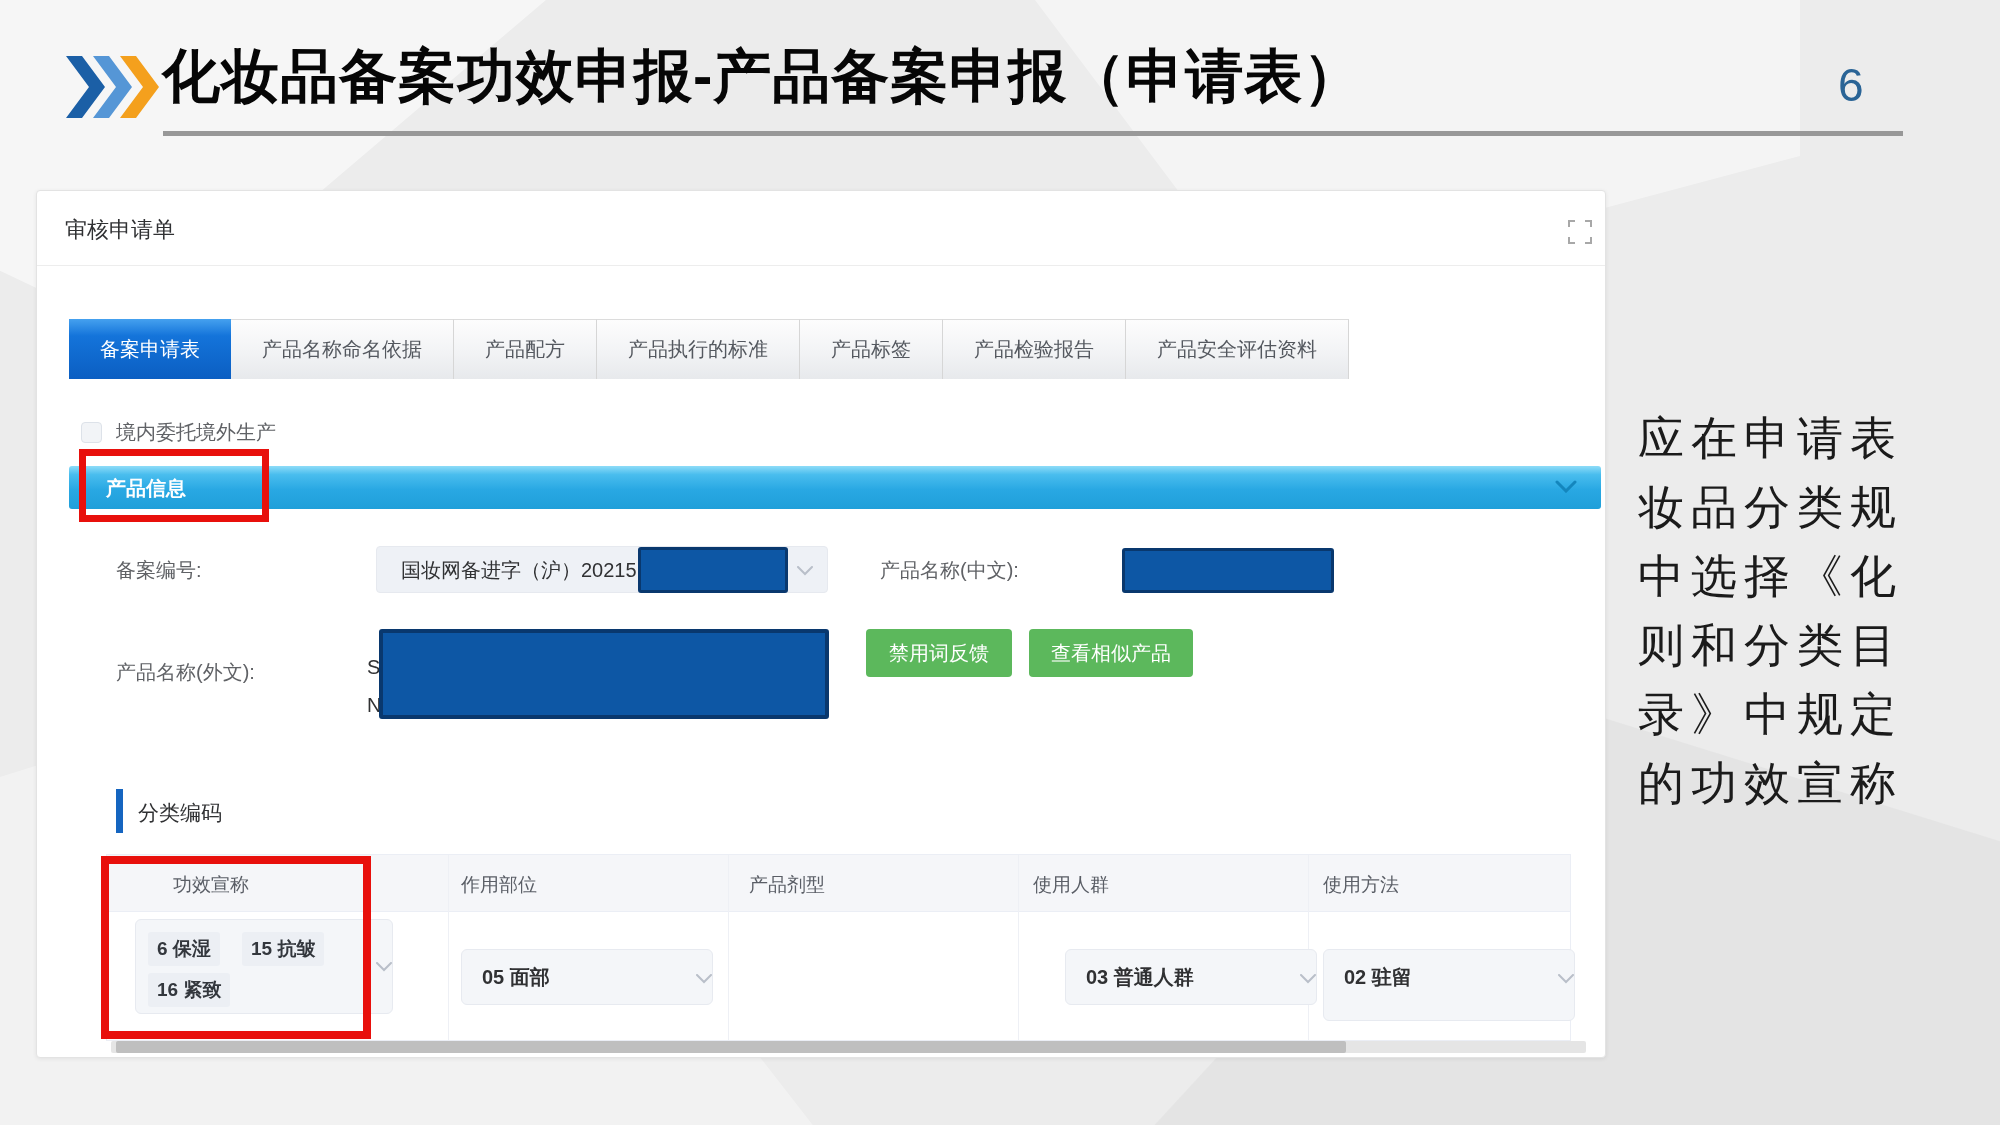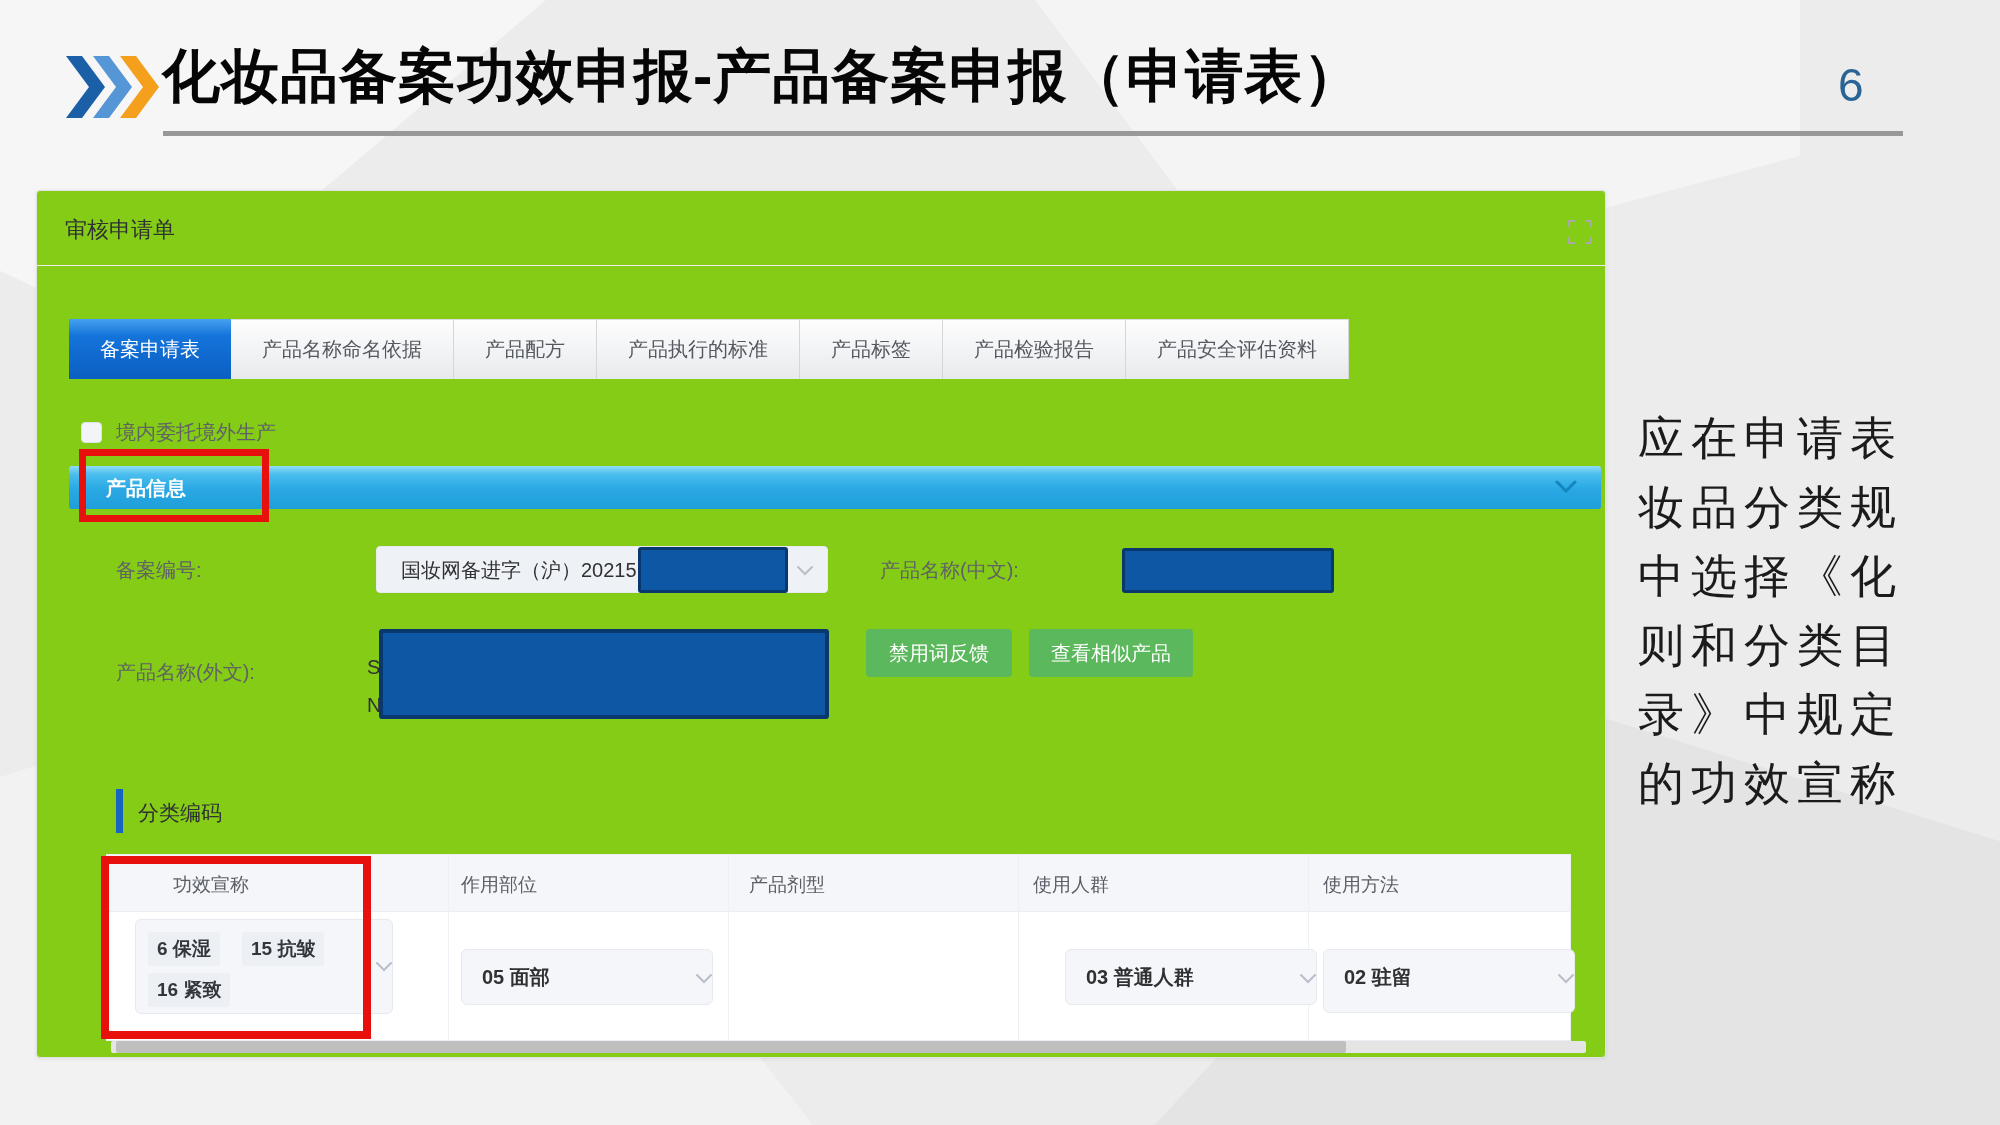--- a/index.html
+++ b/index.html
@@ -15,21 +15,21 @@
   .bg-shape.s3 { left:-60px; top:640px; width:900px; height:520px; background:rgba(255,255,255,0.35); clip-path:polygon(0 100%,0 30%,55% 0,100% 100%); }
   .bg-shape.s4 { left:1150px; top:700px; width:880px; height:430px; background:rgba(223,223,223,0.55); clip-path:polygon(0 100%,45% 0,100% 35%,100% 100%); }
 
   
   .chevrons { position:absolute; left:66px; top:56px; }
   .slide-title { position:absolute; left:162px; top:38px; font-size:58px; font-weight:900; color:#060606; letter-spacing:1px; white-space:nowrap; }
   .page-number { position:absolute; left:1838px; top:58px; font-size:46px; color:#2a6496; }
   .title-underline { position:absolute; left:163px; top:131px; width:1740px; height:5px; background:#989898; }
 
   
-  .panel { position:absolute; left:36px; top:190px; width:1570px; height:868px; background:#84cc16; border:1px solid #e3e3e3; border-radius:4px; box-shadow:0 1px 4px rgba(0,0,0,0.07); }
+  .panel { position:absolute; left:36px; top:190px; width:1570px; height:868px; background:#ffffff; border:1px solid #e3e3e3; border-radius:4px; box-shadow:0 1px 4px rgba(0,0,0,0.07); }
   .panel * { position:absolute; }
 
   .panel-title { left:28px; top:24px; font-size:22px; color:#303133; }
   .expand-icon { left:1530px; top:28px; width:26px; height:26px; cursor:pointer; }
   .panel-divider { left:0; top:74px; width:1568px; height:1px; background:#ededed; }
 
   
   .tabs { left:32px; top:128px; height:60px; display:flex; position:absolute; }
   .tab { position:relative; display:flex; align-items:center; padding:0 31px; font-size:20px; white-space:nowrap; cursor:pointer; }
   .tab.active { background:linear-gradient(180deg,#45a1ef 0%,#1474da 28%,#0b5ec2 100%); color:#ffffff; }
@@ -90,21 +90,21 @@
   .sel-multi { left:28px; top:64px; width:258px; height:95px; }
   .tag { position:absolute; background:#eceff4; border-radius:3px; font-size:19px; font-weight:bold; color:#33373d; padding:4px 9px; white-space:nowrap; }
   .tag.t1 { left:12px; top:12px; }
   .tag.t2 { left:106px; top:12px; }
   .tag.t3 { left:12px; top:53px; }
   .sel-multi .sel-chevron { top:42px; }
 
   .sel-site   { left:354px;  top:94px; width:252px; height:56px; }
   .sel-form   { left:642px;  top:94px; width:252px; height:56px; }
   .sel-group  { left:926px;  top:94px; width:252px; height:56px;margin-left:32px; }
-  .sel-method { left:1216px; top:94px; width:252px; height:64px; }
+  .sel-method { left:1216px; top:94px; width:252px; height:72px; }
 
   
   .scroll-track { left:74px; top:850px; width:1475px; height:12px; background:#e5e5e5; border-radius:2px; }
   .scroll-thumb { left:79px; top:850px; width:1230px; height:12px; background:#bfbfbf; border-radius:2px; cursor:pointer; }
 
   
   .annotation { position:absolute; left:1638px; top:404px; width:330px; font-family:"Liberation Serif","DejaVu Serif",serif; color:#1b1b1b; }
   .annotation .line { font-size:46px; line-height:69px; letter-spacing:7px; white-space:nowrap; }
 </style>
 </head>

